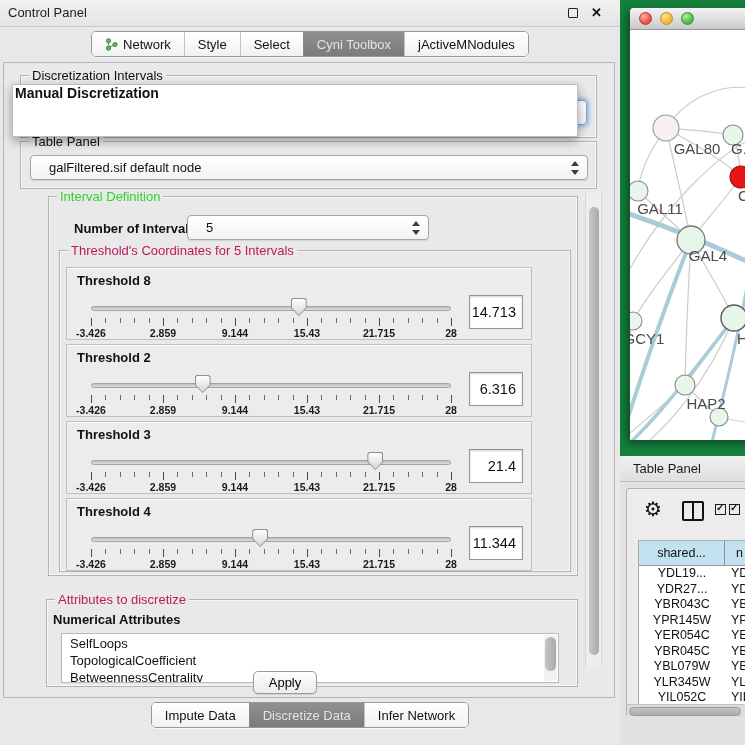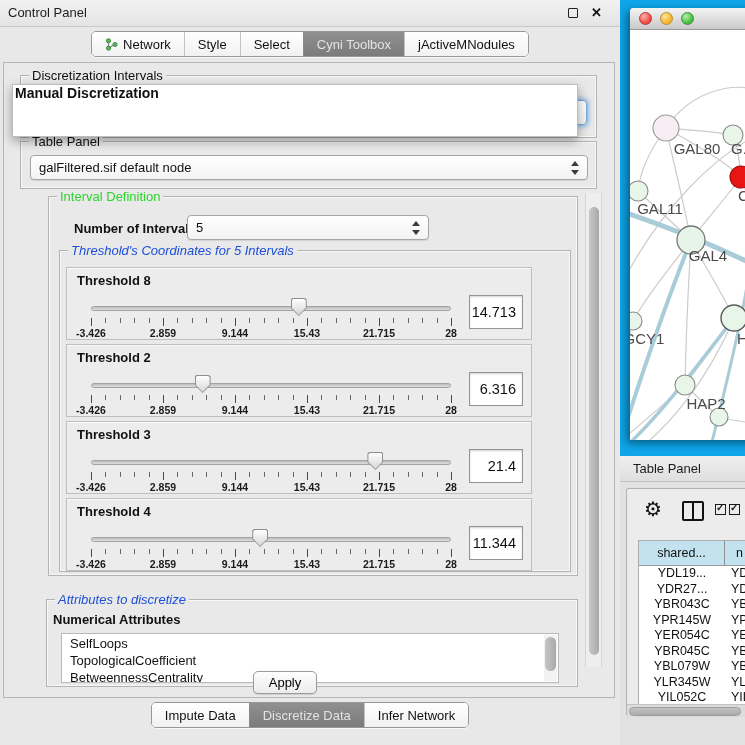--- a/index.html
+++ b/index.html
@@ -19,25 +19,25 @@
   .seg { display:flex; border:1px solid #979797; border-radius:5px; overflow:hidden; background:#fff; box-shadow:0 1px 0 rgba(255,255,255,.7); }
   .tab { display:flex; align-items:center; gap:5px; padding:0 13px; height:24px; font-size:13px; background:linear-gradient(#ffffff,#f1f1f1); border-left:1px solid #c3c3c3; white-space:nowrap; cursor:default; }
   .tab:first-child { border-left:none; }
   .tab.selected { background:linear-gradient(#909090,#7b7b7b); color:#e3e3e3; border-left-color:#8a8a8a; }
 
   .cp-body { position:absolute; left:3px; top:62px; width:612px; height:636px; border:1px solid #b5b5b5; background:#e9e9e9; }
 
   .group { position:absolute; border:1px solid #b3b3b3; box-shadow:inset 0 0 0 1px rgba(255,255,255,.65); }
   .group-title { position:absolute; top:-8px; left:8px; background:#e9e9e9; padding:0 3px; font-size:13px; color:#111; white-space:nowrap; }
   .group-title.green { color:#2fd32f; }
-  .group-title.blue  { color:#1d4ed8;font-style:italic; }
+  .group-title.blue  { color:#be185d; }
 
   .algo-group { left:16px; top:12px; width:577px; height:63px; }
   .combo { position:relative; background:linear-gradient(#ffffff,#f3f3f3); border:1px solid #a5a5a5; border-radius:4px; height:25px; line-height:23px; font-size:13px; box-shadow:0 1px 1px rgba(0,0,0,.1); }
-  .combo-text { padding-left:8px; display:block; overflow:hidden; white-space:nowrap; }
+  .combo-text { padding-left:18px; display:block; overflow:hidden; white-space:nowrap; }
   .stepper { position:absolute; right:7px; top:50%; width:9px; height:14px; transform:translateY(-50%); }
   .stepper::before { content:""; position:absolute; left:0; top:0; border-left:4.5px solid transparent; border-right:4.5px solid transparent; border-bottom:5px solid #3c3c3c; }
   .stepper::after  { content:""; position:absolute; left:0; bottom:0; border-left:4.5px solid transparent; border-right:4.5px solid transparent; border-top:5px solid #3c3c3c; }
   .algo-combo { position:absolute; left:9px; right:9px; top:24px; border:1px solid #74a7da; box-shadow:0 0 4px 2px rgba(110,165,220,.75); }
 
   .popup { position:absolute; left:8px; top:21px; width:566px; height:53px; background:#fff; border:1px solid #bdbdbd; box-shadow:0 4px 10px rgba(0,0,0,.35); z-index:40; }
   .popup-hint { text-align:center; color:#bcbcbc; font-size:14px; height:18px; line-height:18px; }
   .popup-item { font-size:14px; line-height:16px; padding-left:2px; white-space:nowrap; }
   .popup-item.bold { font-weight:bold; }
 
@@ -74,21 +74,21 @@
 
   .vscroll { position:absolute; left:581px; top:130px; width:17px; height:474px; background:#eeeeee; border-left:1px solid #d6d6d6; border-right:1px solid #d6d6d6; }
   .vthumb { position:absolute; left:3px; top:14px; width:10px; height:448px; border-radius:6px; background:linear-gradient(90deg,#c8c8c8,#a8a8a8); }
 
   .apply-btn { position:absolute; left:249px; top:608px; width:64px; height:23px; border:1px solid #9b9b9b; border-radius:5px; background:linear-gradient(#fefefe,#ececec); font-family:"Liberation Sans",sans-serif; font-size:13px; box-shadow:0 1px 1px rgba(0,0,0,.12); }
 
   .net-icon { display:inline-block; width:13px; height:13px; }
 
   
   .right-panel { position:absolute; left:620px; top:0; width:125px; height:745px; background:#e2e2e2; }
-  .net-area { position:absolute; left:0; top:0; width:125px; height:456px; background:#0ea5e9; overflow:hidden; }
+  .net-area { position:absolute; left:0; top:0; width:125px; height:456px; background:#15803d; overflow:hidden; }
   .net-window { position:absolute; left:10px; top:8px; width:130px; height:432px; background:#fff; border-radius:4px 0 0 0; box-shadow:-3px 3px 8px rgba(0,0,0,.45); }
   .net-titlebar { height:22px; background:linear-gradient(#f4f4f4,#c9c9c9); border-bottom:1px solid #9a9a9a; border-radius:4px 0 0 0; display:flex; align-items:center; gap:8px; padding-left:9px; }
   .tl { width:13px; height:13px; border-radius:50%; }
   .tl.red    { background:radial-gradient(circle at 35% 30%,#ffb3ae,#ee4b45 65%); border:1px solid #b43a36; }
   .tl.yellow { background:radial-gradient(circle at 35% 30%,#ffe49a,#f2b52e 65%); border:1px solid #bb8e23; }
   .tl.green  { background:radial-gradient(circle at 35% 30%,#b6f0a9,#43bd3f 65%); border:1px solid #3a9338; }
   .net-canvas { display:block; width:125px; height:410px; background:#fff; }
   .net-canvas text { font-family:"Liberation Sans",sans-serif; font-size:15px; fill:#4a4a4a; }
 
   .tp-header { position:absolute; left:0; top:456px; width:125px; height:26px; background:linear-gradient(#efefef,#dfdfdf); border-bottom:1px solid #bfbfbf; line-height:25px; padding-left:13px; color:#1c1c1c; }

